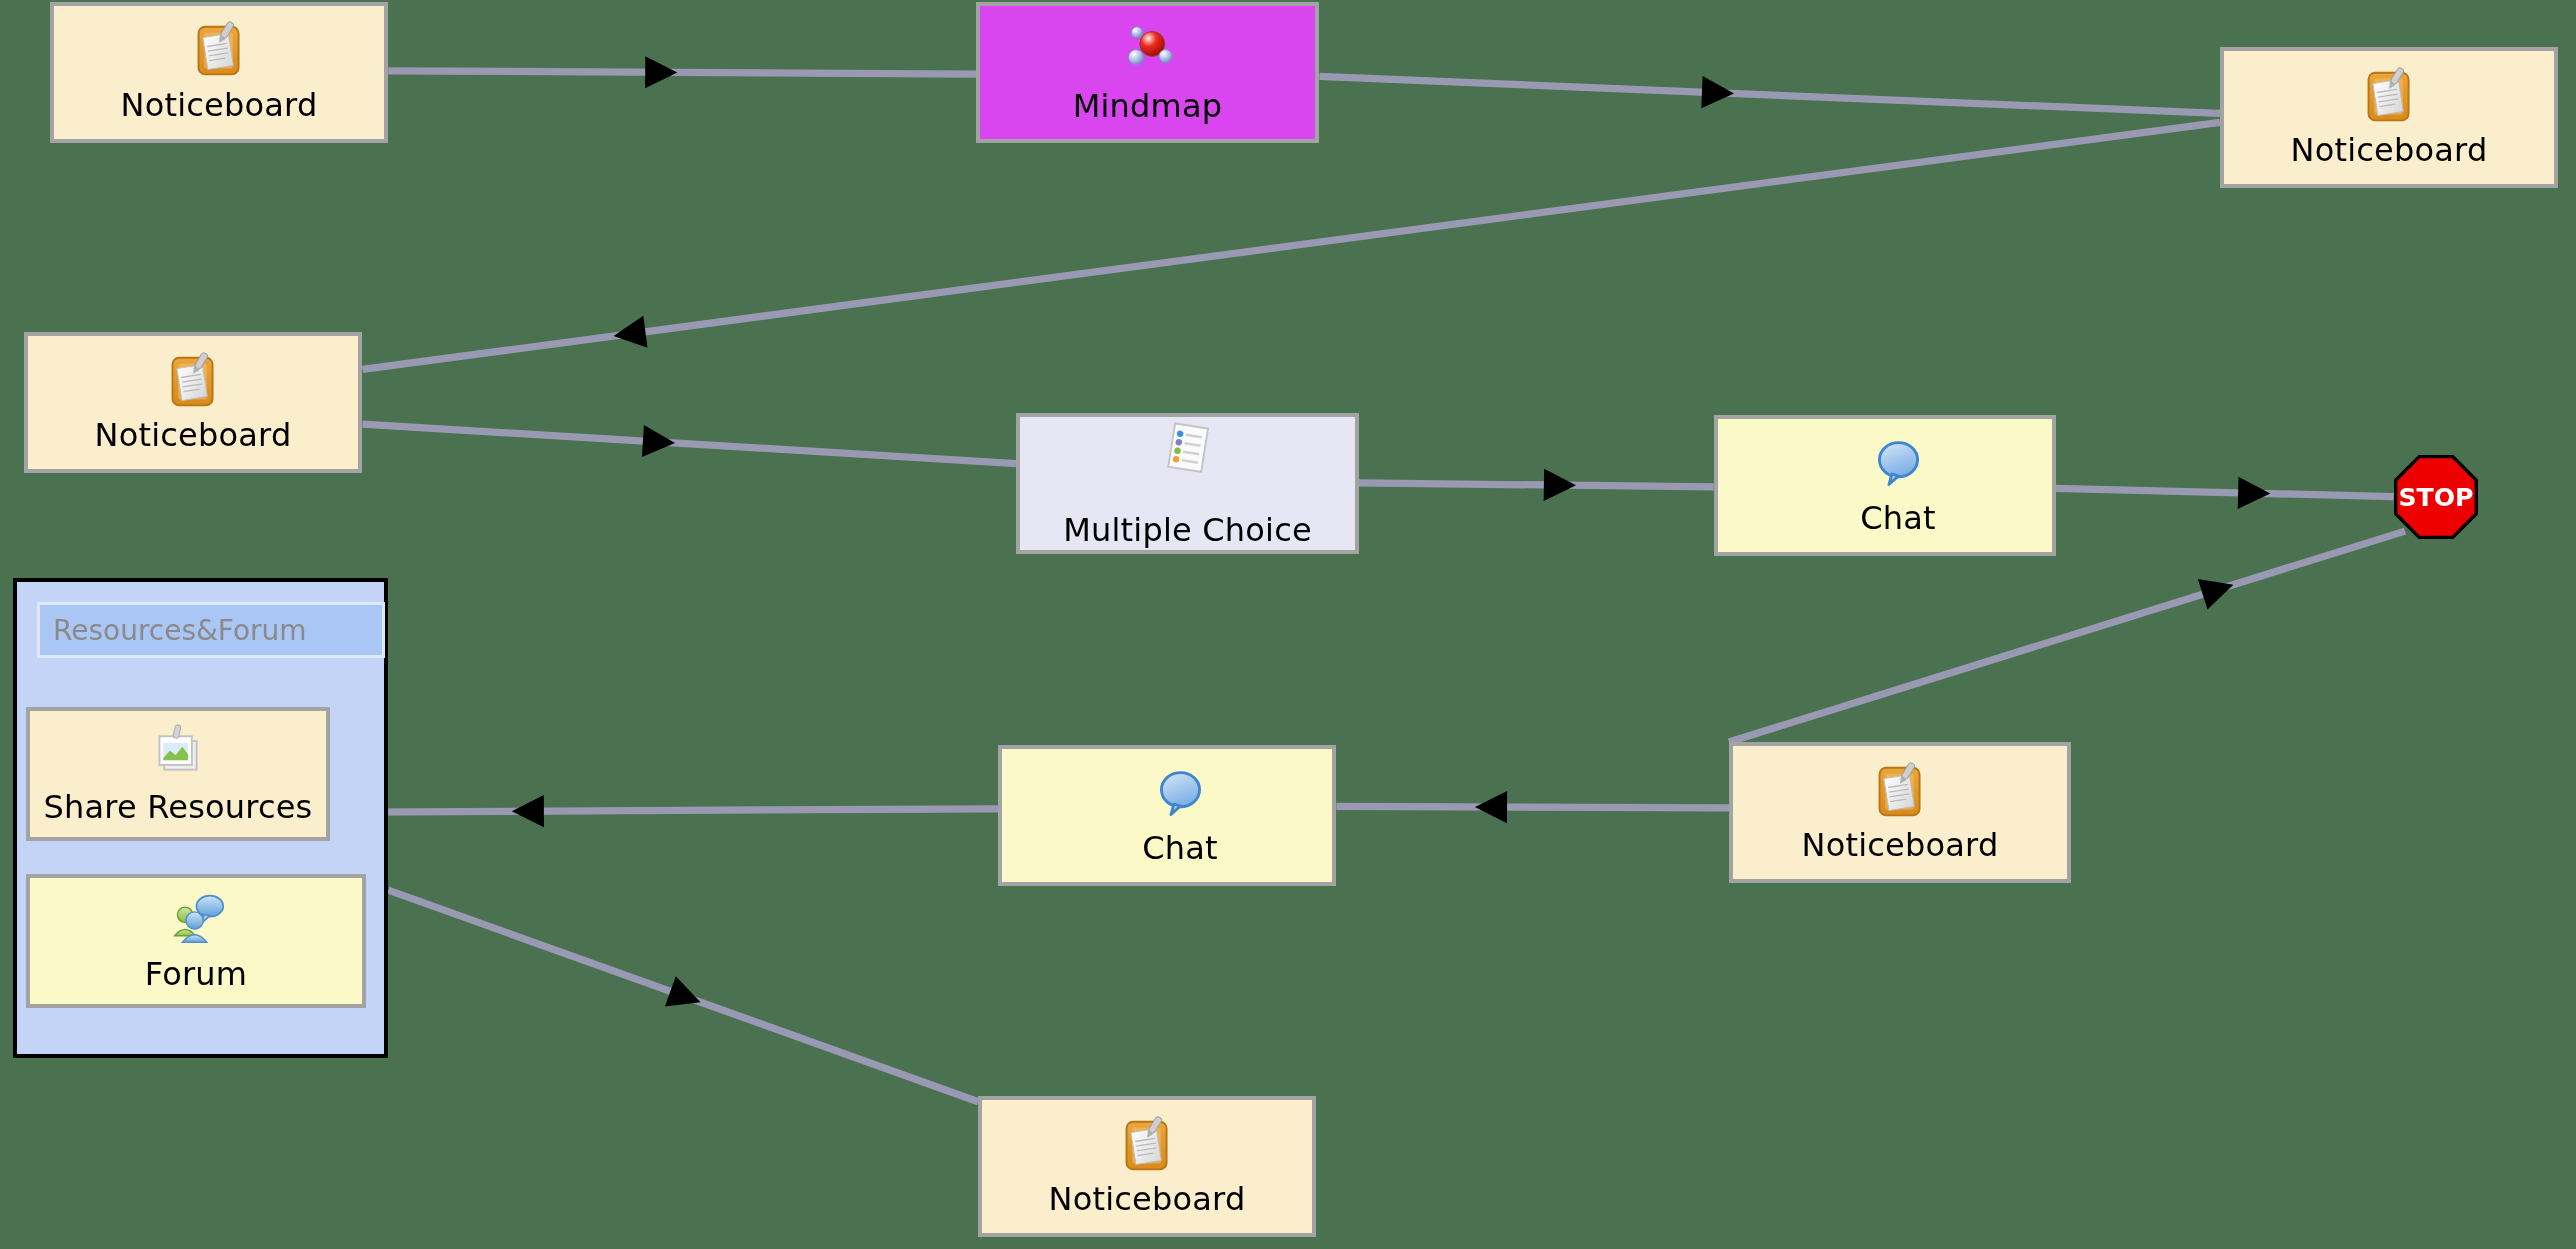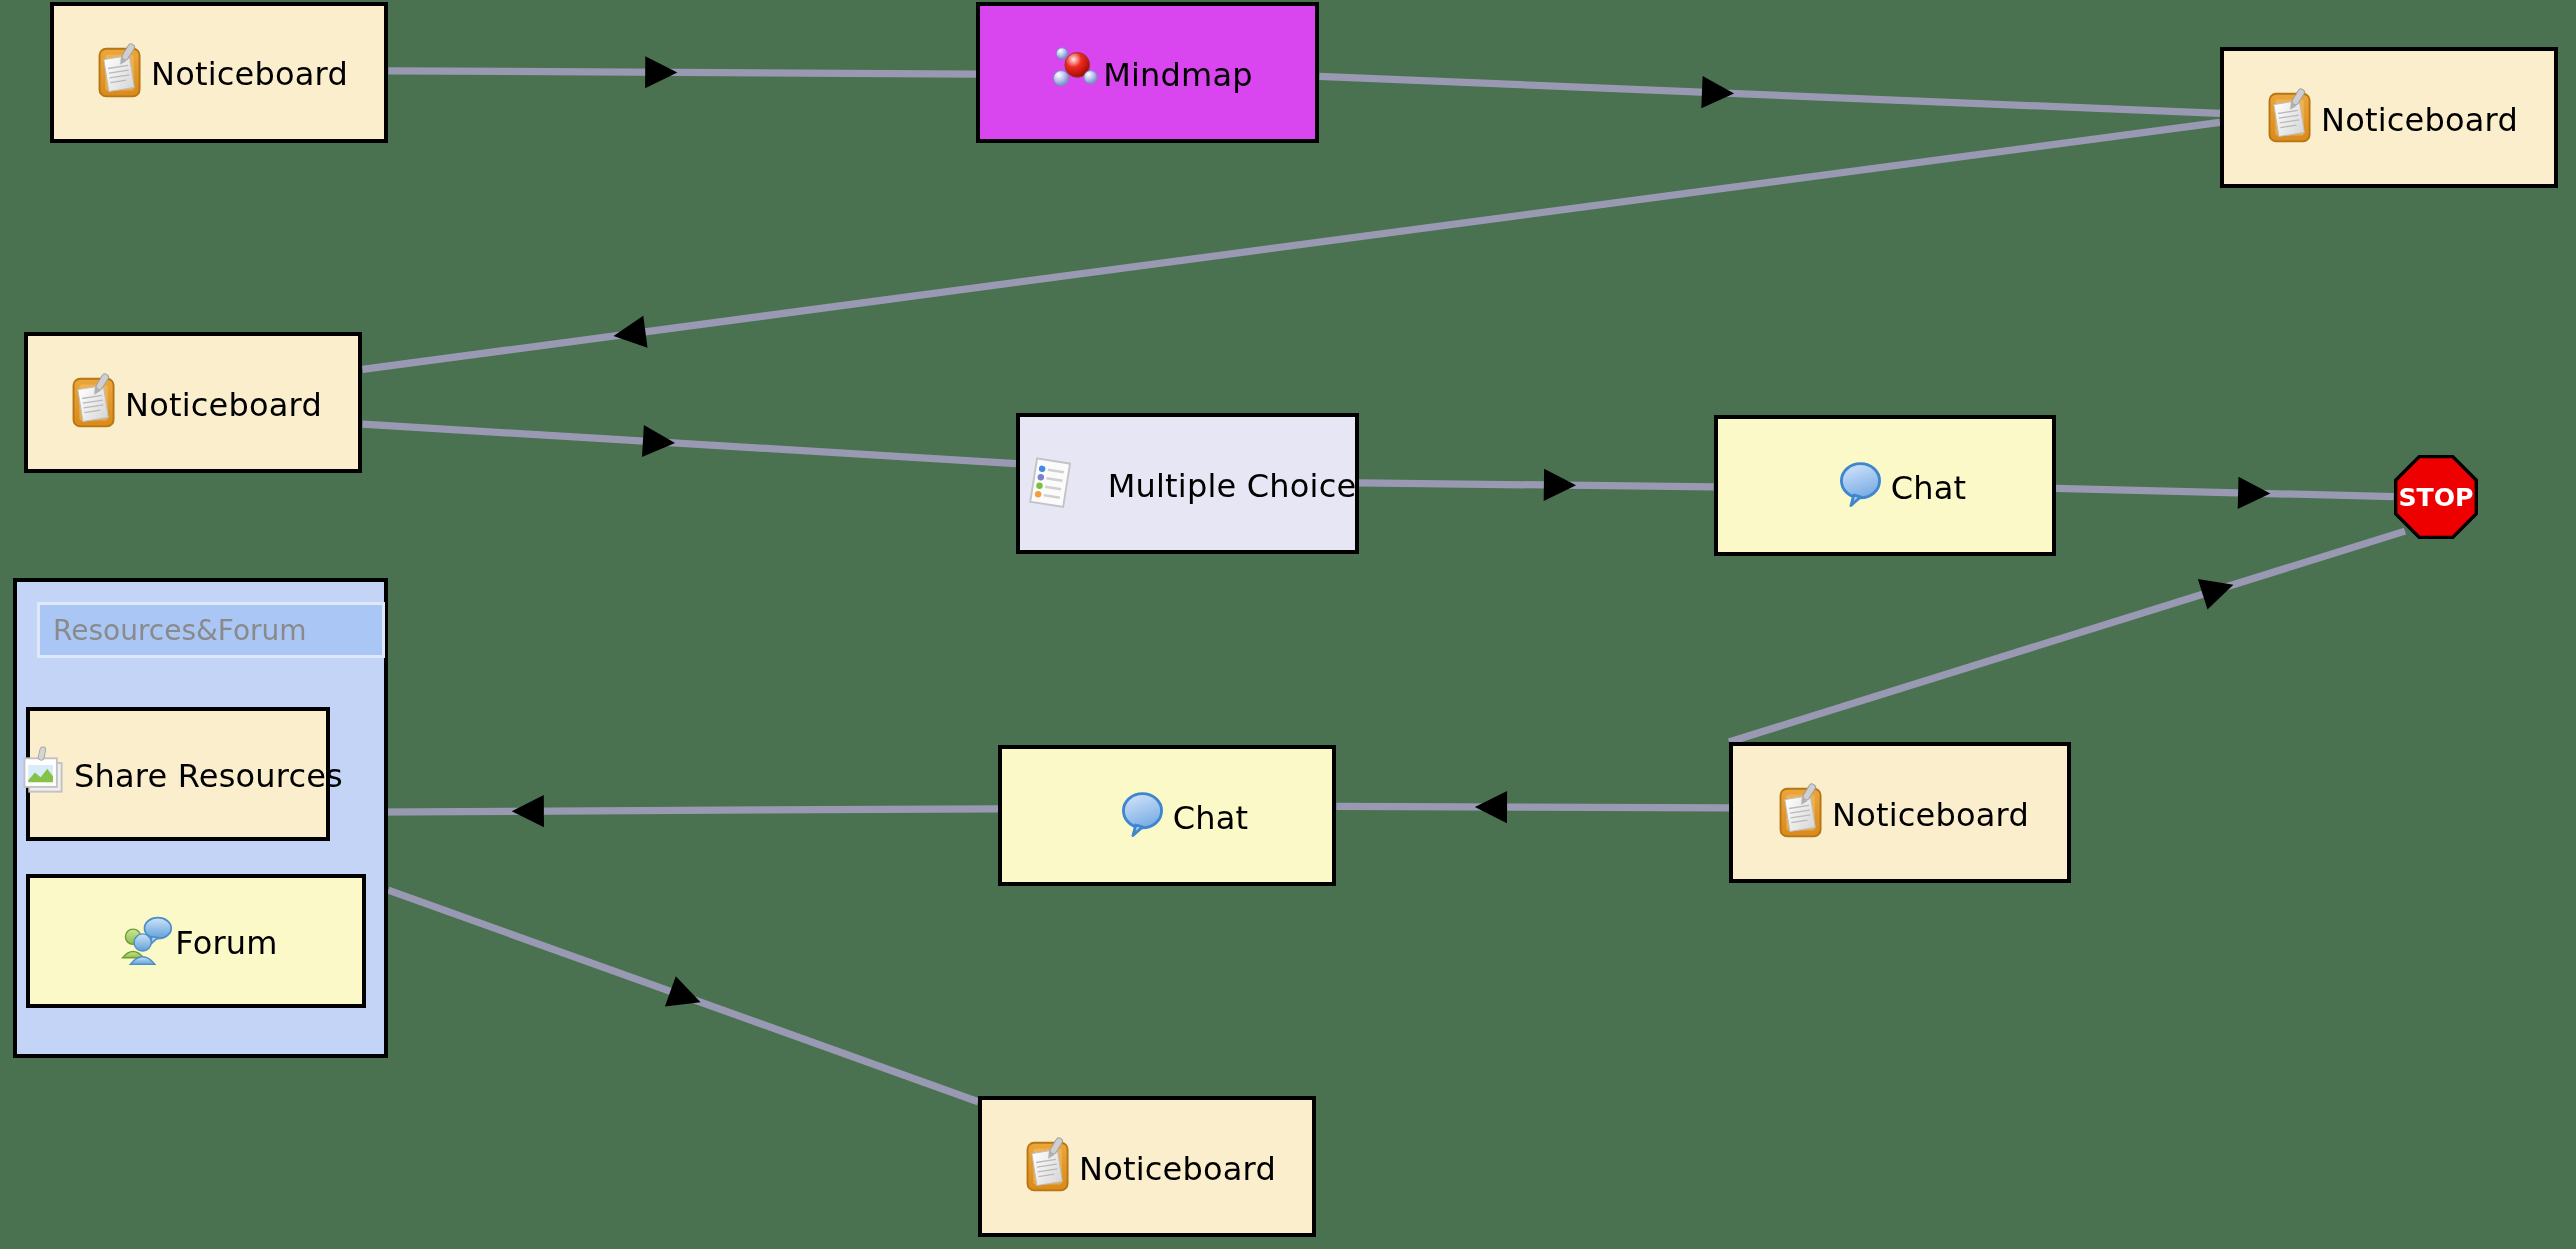--- a/index.html
+++ b/index.html
@@ -18,23 +18,23 @@
   #edges {
     position: absolute;
     left: 0; top: 0;
     width: 2576px;
     height: 1249px;
     pointer-events: none;
   }
   .node {
     position: absolute;
     box-sizing: border-box;
-    border: 4px solid #000000;
+    border: 4px solid #a3a3a3;
     display: flex;
-    flex-direction: row;
+    flex-direction: column;
     align-items: center;
     justify-content: center;
     z-index: 5;
   }
   .node .icon {
     display: block;
     line-height: 0;
   }
   .node .label {
     font-size: 32px;

